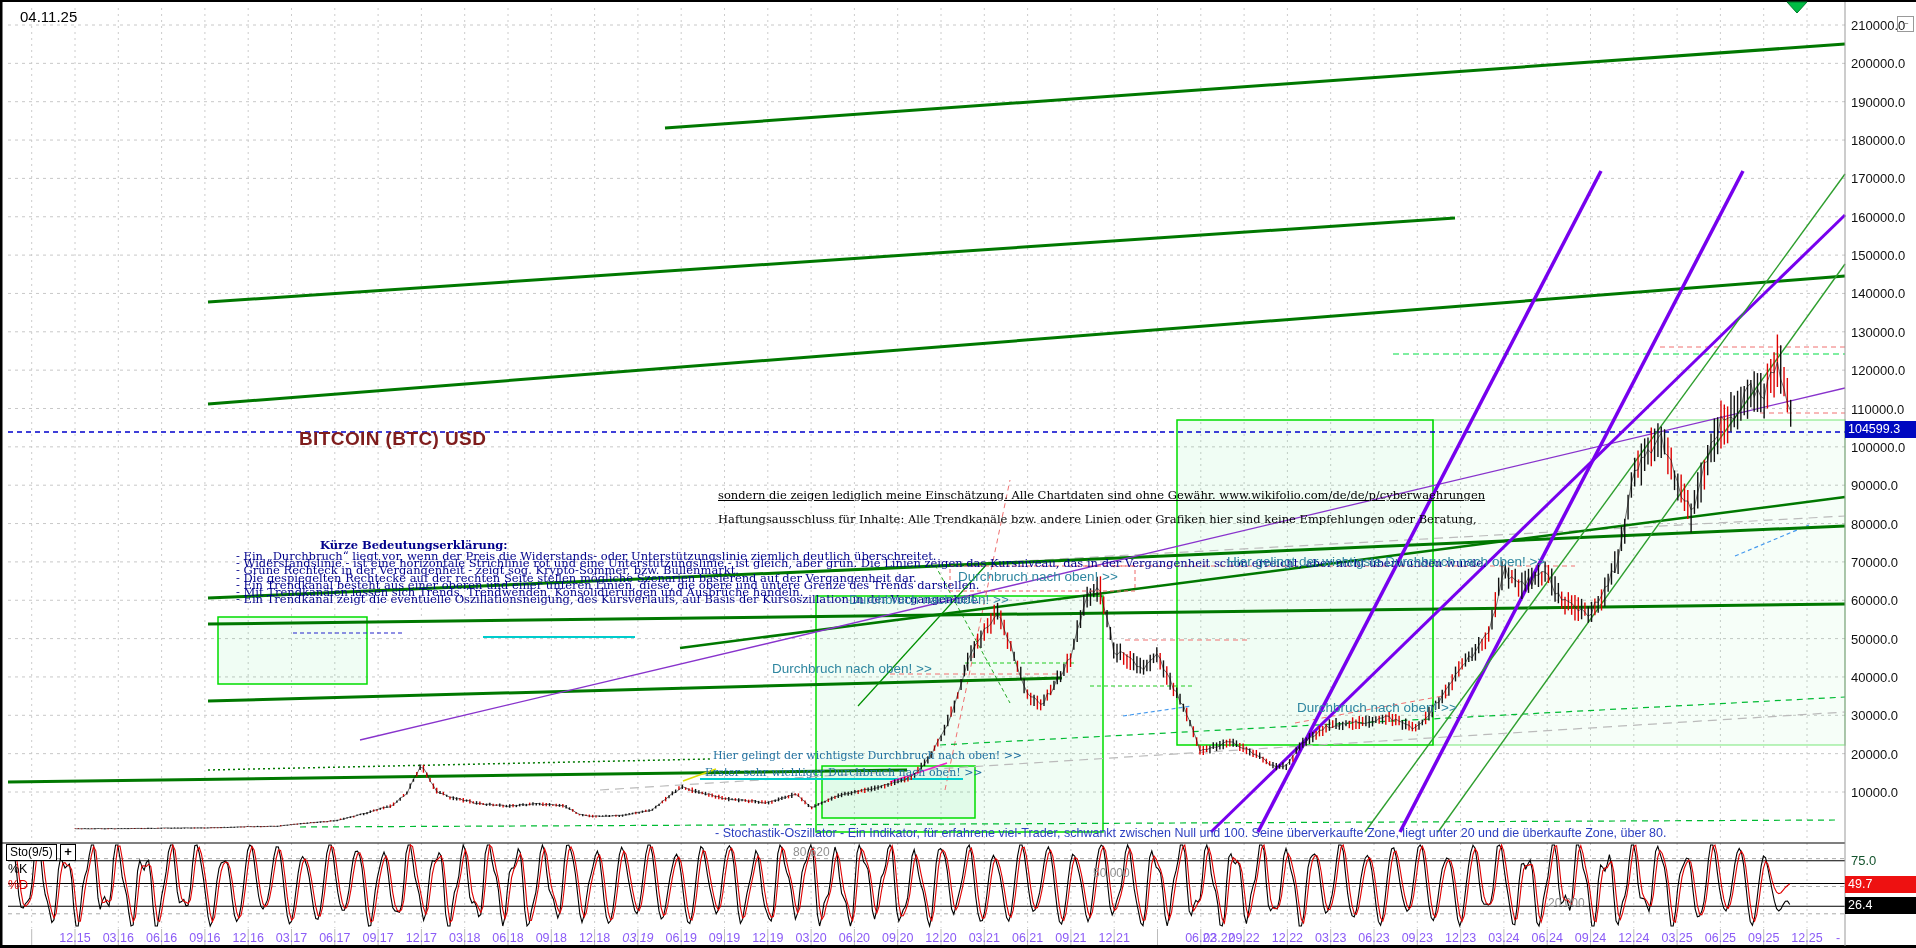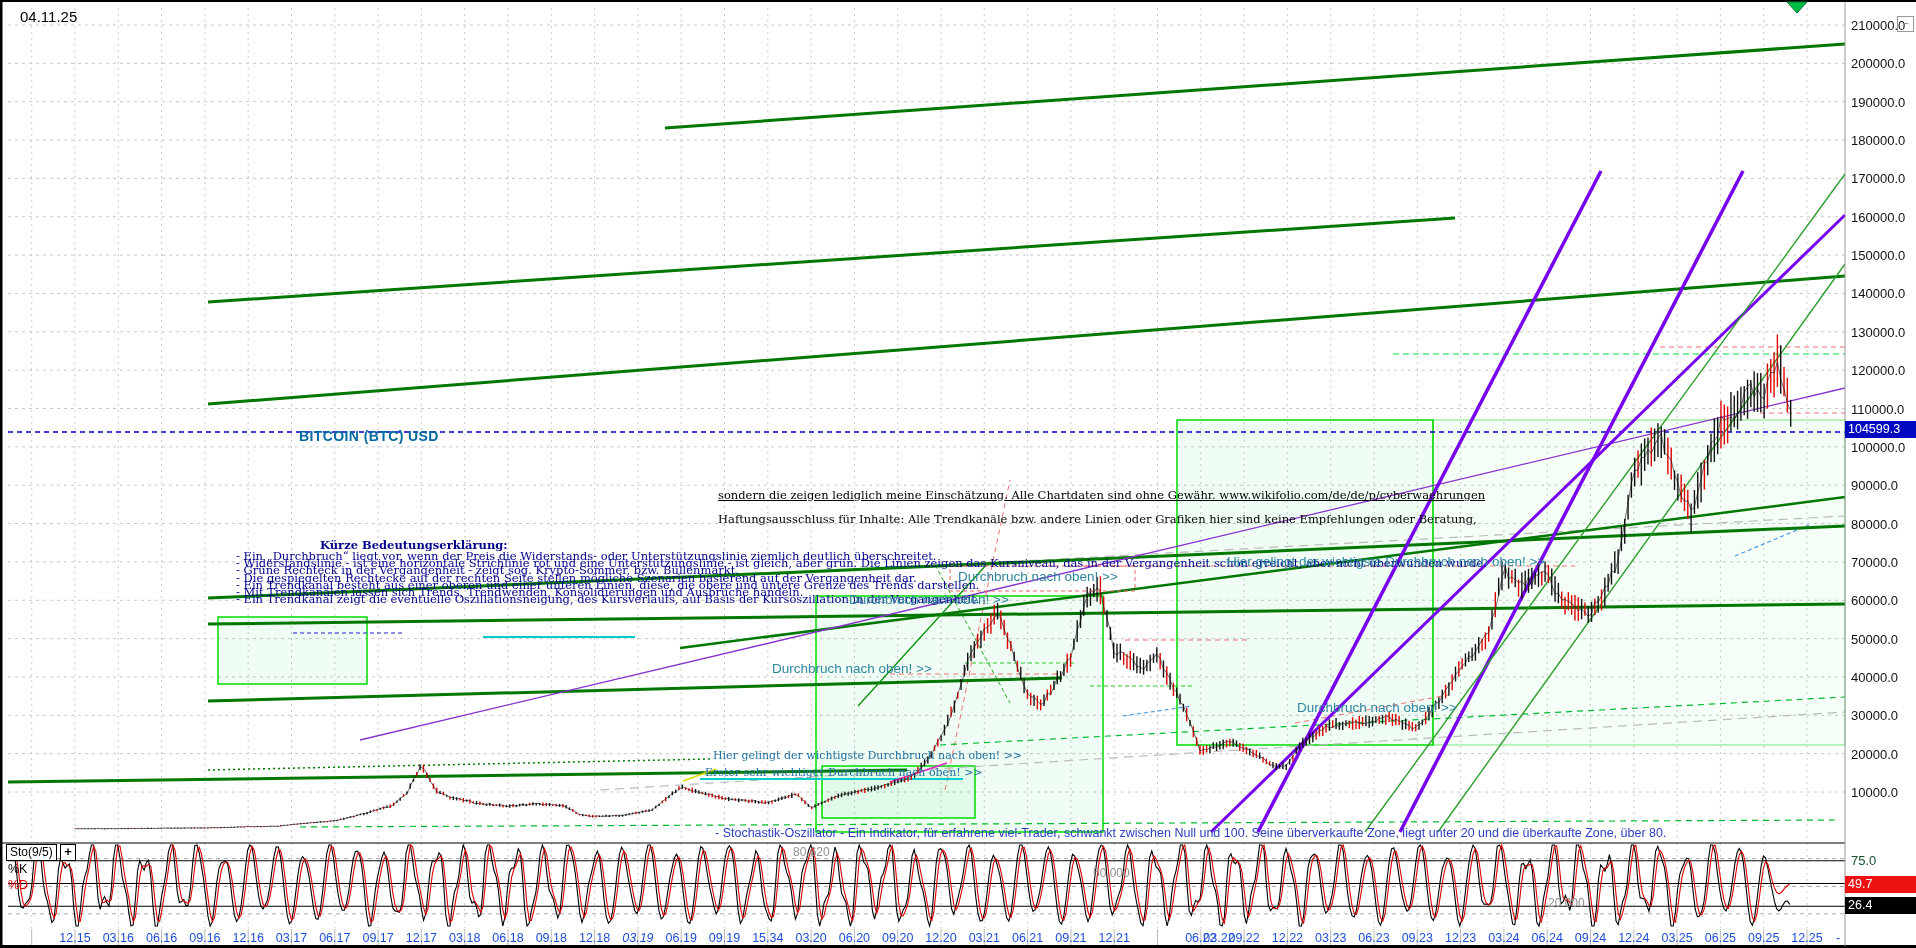--- a/index.html
+++ b/index.html
@@ -1,32 +1,32 @@
 <!DOCTYPE html>
 <html><head>
 <meta charset="utf-8">
 <style>
   html,body{margin:0;padding:0;background:#fff;}
   #stage{position:relative;width:1916px;height:948px;background:#ffffff;overflow:hidden;
          font-family:"Liberation Sans",sans-serif;}
   #plot{position:absolute;left:0;top:0;}
   .abs{position:absolute;white-space:nowrap;}
   .date-label{left:20px;top:8px;font-size:15px;color:#000;}
-  .sym-title{left:299px;top:428px;font-size:14px;font-weight:bold;color:#0369a1;letter-spacing:.4px;}
+  .sym-title{left:299px;top:428px;font-size:19px;font-weight:bold;color:#7f1d1d;letter-spacing:.4px;}
   .disc{font-family:"DejaVu Serif",serif;font-size:11.5px;color:#000;left:718px;}
   .disc1{top:512px;}
   .disc2{top:488px;text-decoration:underline;}
   .expl{left:236px;top:538px;font-family:"DejaVu Serif",serif;font-size:11.5px;color:#00008b;}
   .expl .t{position:absolute;left:84px;top:0;font-weight:bold;white-space:nowrap;}
   .expl .l{position:absolute;left:0;white-space:nowrap;height:8px;}
   .ann-big{font-size:13.5px;color:#2e86a0;}
   .ann-sm{font-family:"DejaVu Serif",serif;font-size:11px;color:#1f6f9f;}
   .stoch-desc{left:715px;top:826px;font-size:12.5px;color:#2b3fc0;}
   .yl{position:absolute;left:1851px;font-size:13px;color:#111;}
-  .xl{position:absolute;font-size:12.5px;color:#1d4ed8;transform:translateX(-50%);}
+  .xl{position:absolute;font-size:12.5px;color:#8b5cf6;transform:translateX(-50%);}
   .lvl{position:absolute;font-size:12px;color:#909090;}
   .badge{position:absolute;left:1845px;width:71px;height:17px;color:#fff;font-size:12.5px;
          line-height:17px;padding-left:3px;box-sizing:border-box;}
   .badge-price{background:#0008c0;top:421px;}
   .badge-d{background:#ee1111;top:876px;}
   .badge-k{background:#000000;top:897px;}
   .sto-box{left:6px;top:844px;border:1px solid #000;background:#fff;font-size:12px;
            padding:0 3px;height:15px;line-height:15px;}
   .plus-box{left:60px;top:844px;border:1px solid #000;background:#fff;width:14px;height:15px;
             text-align:center;font-size:13px;line-height:14px;font-weight:bold;}
@@ -831,21 +831,21 @@
       <div class="xl" style="left: 334.8px; top: 931px;">06.17</div>
       <div class="xl" style="left: 378.1px; top: 931px;">09.17</div>
       <div class="xl" style="left: 421.4px; top: 931px;">12.17</div>
       <div class="xl" style="left: 464.7px; top: 931px;">03.18</div>
       <div class="xl" style="left: 508px; top: 931px;">06.18</div>
       <div class="xl" style="left: 551.3px; top: 931px;">09.18</div>
       <div class="xl" style="left: 594.6px; top: 931px;">12.18</div>
       <div class="xl" style="left: 637.9px; top: 931px; font-style: italic;">03.19</div>
       <div class="xl" style="left: 681.2px; top: 931px;">06.19</div>
       <div class="xl" style="left: 724.5px; top: 931px;">09.19</div>
-      <div class="xl" style="left: 767.8px; top: 931px;">15.34</div>
+      <div class="xl" style="left: 767.8px; top: 931px;">12.19</div>
       <div class="xl" style="left: 811.1px; top: 931px;">03.20</div>
       <div class="xl" style="left: 854.4px; top: 931px;">06.20</div>
       <div class="xl" style="left: 897.7px; top: 931px;">09.20</div>
       <div class="xl" style="left: 941px; top: 931px;">12.20</div>
       <div class="xl" style="left: 984.3px; top: 931px;">03.21</div>
       <div class="xl" style="left: 1027.6px; top: 931px;">06.21</div>
       <div class="xl" style="left: 1070.9px; top: 931px;">09.21</div>
       <div class="xl" style="left: 1114.2px; top: 931px;">12.21</div>
       <div class="xl" style="left: 1219px; top: 931px;">03.22</div>
       <div class="xl" style="left: 1200.8px; top: 931px;">06.22</div>

